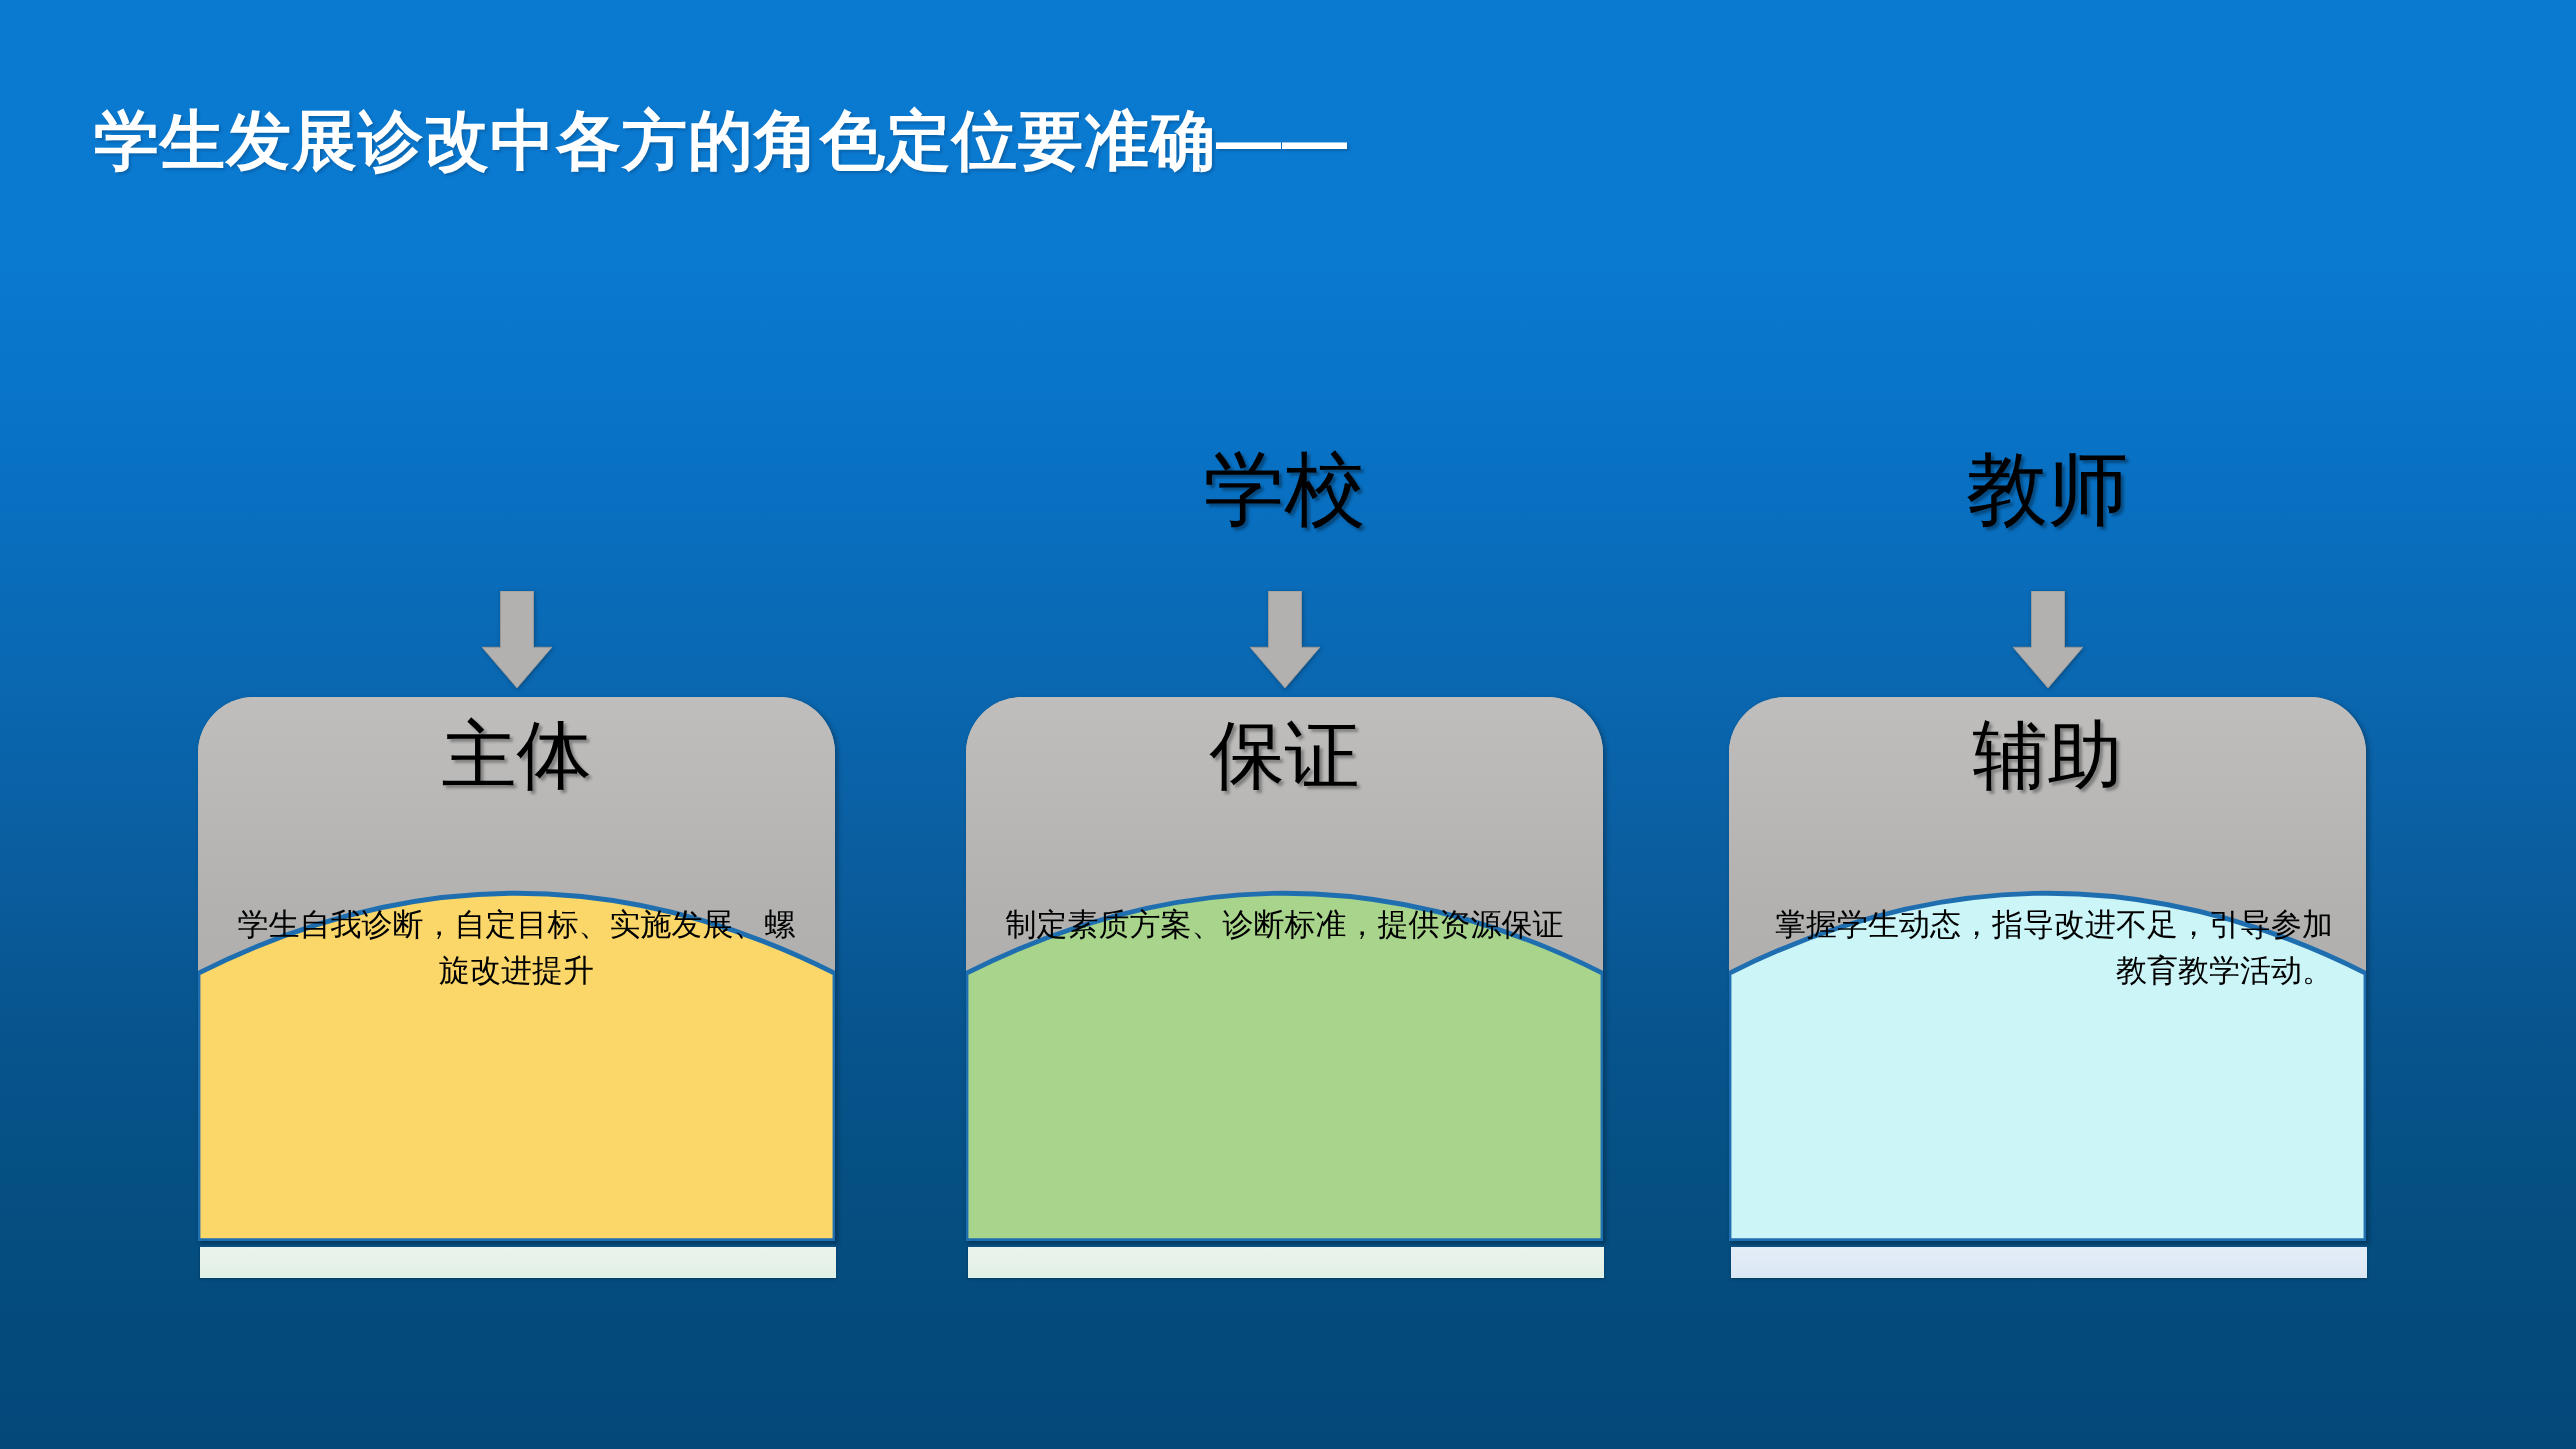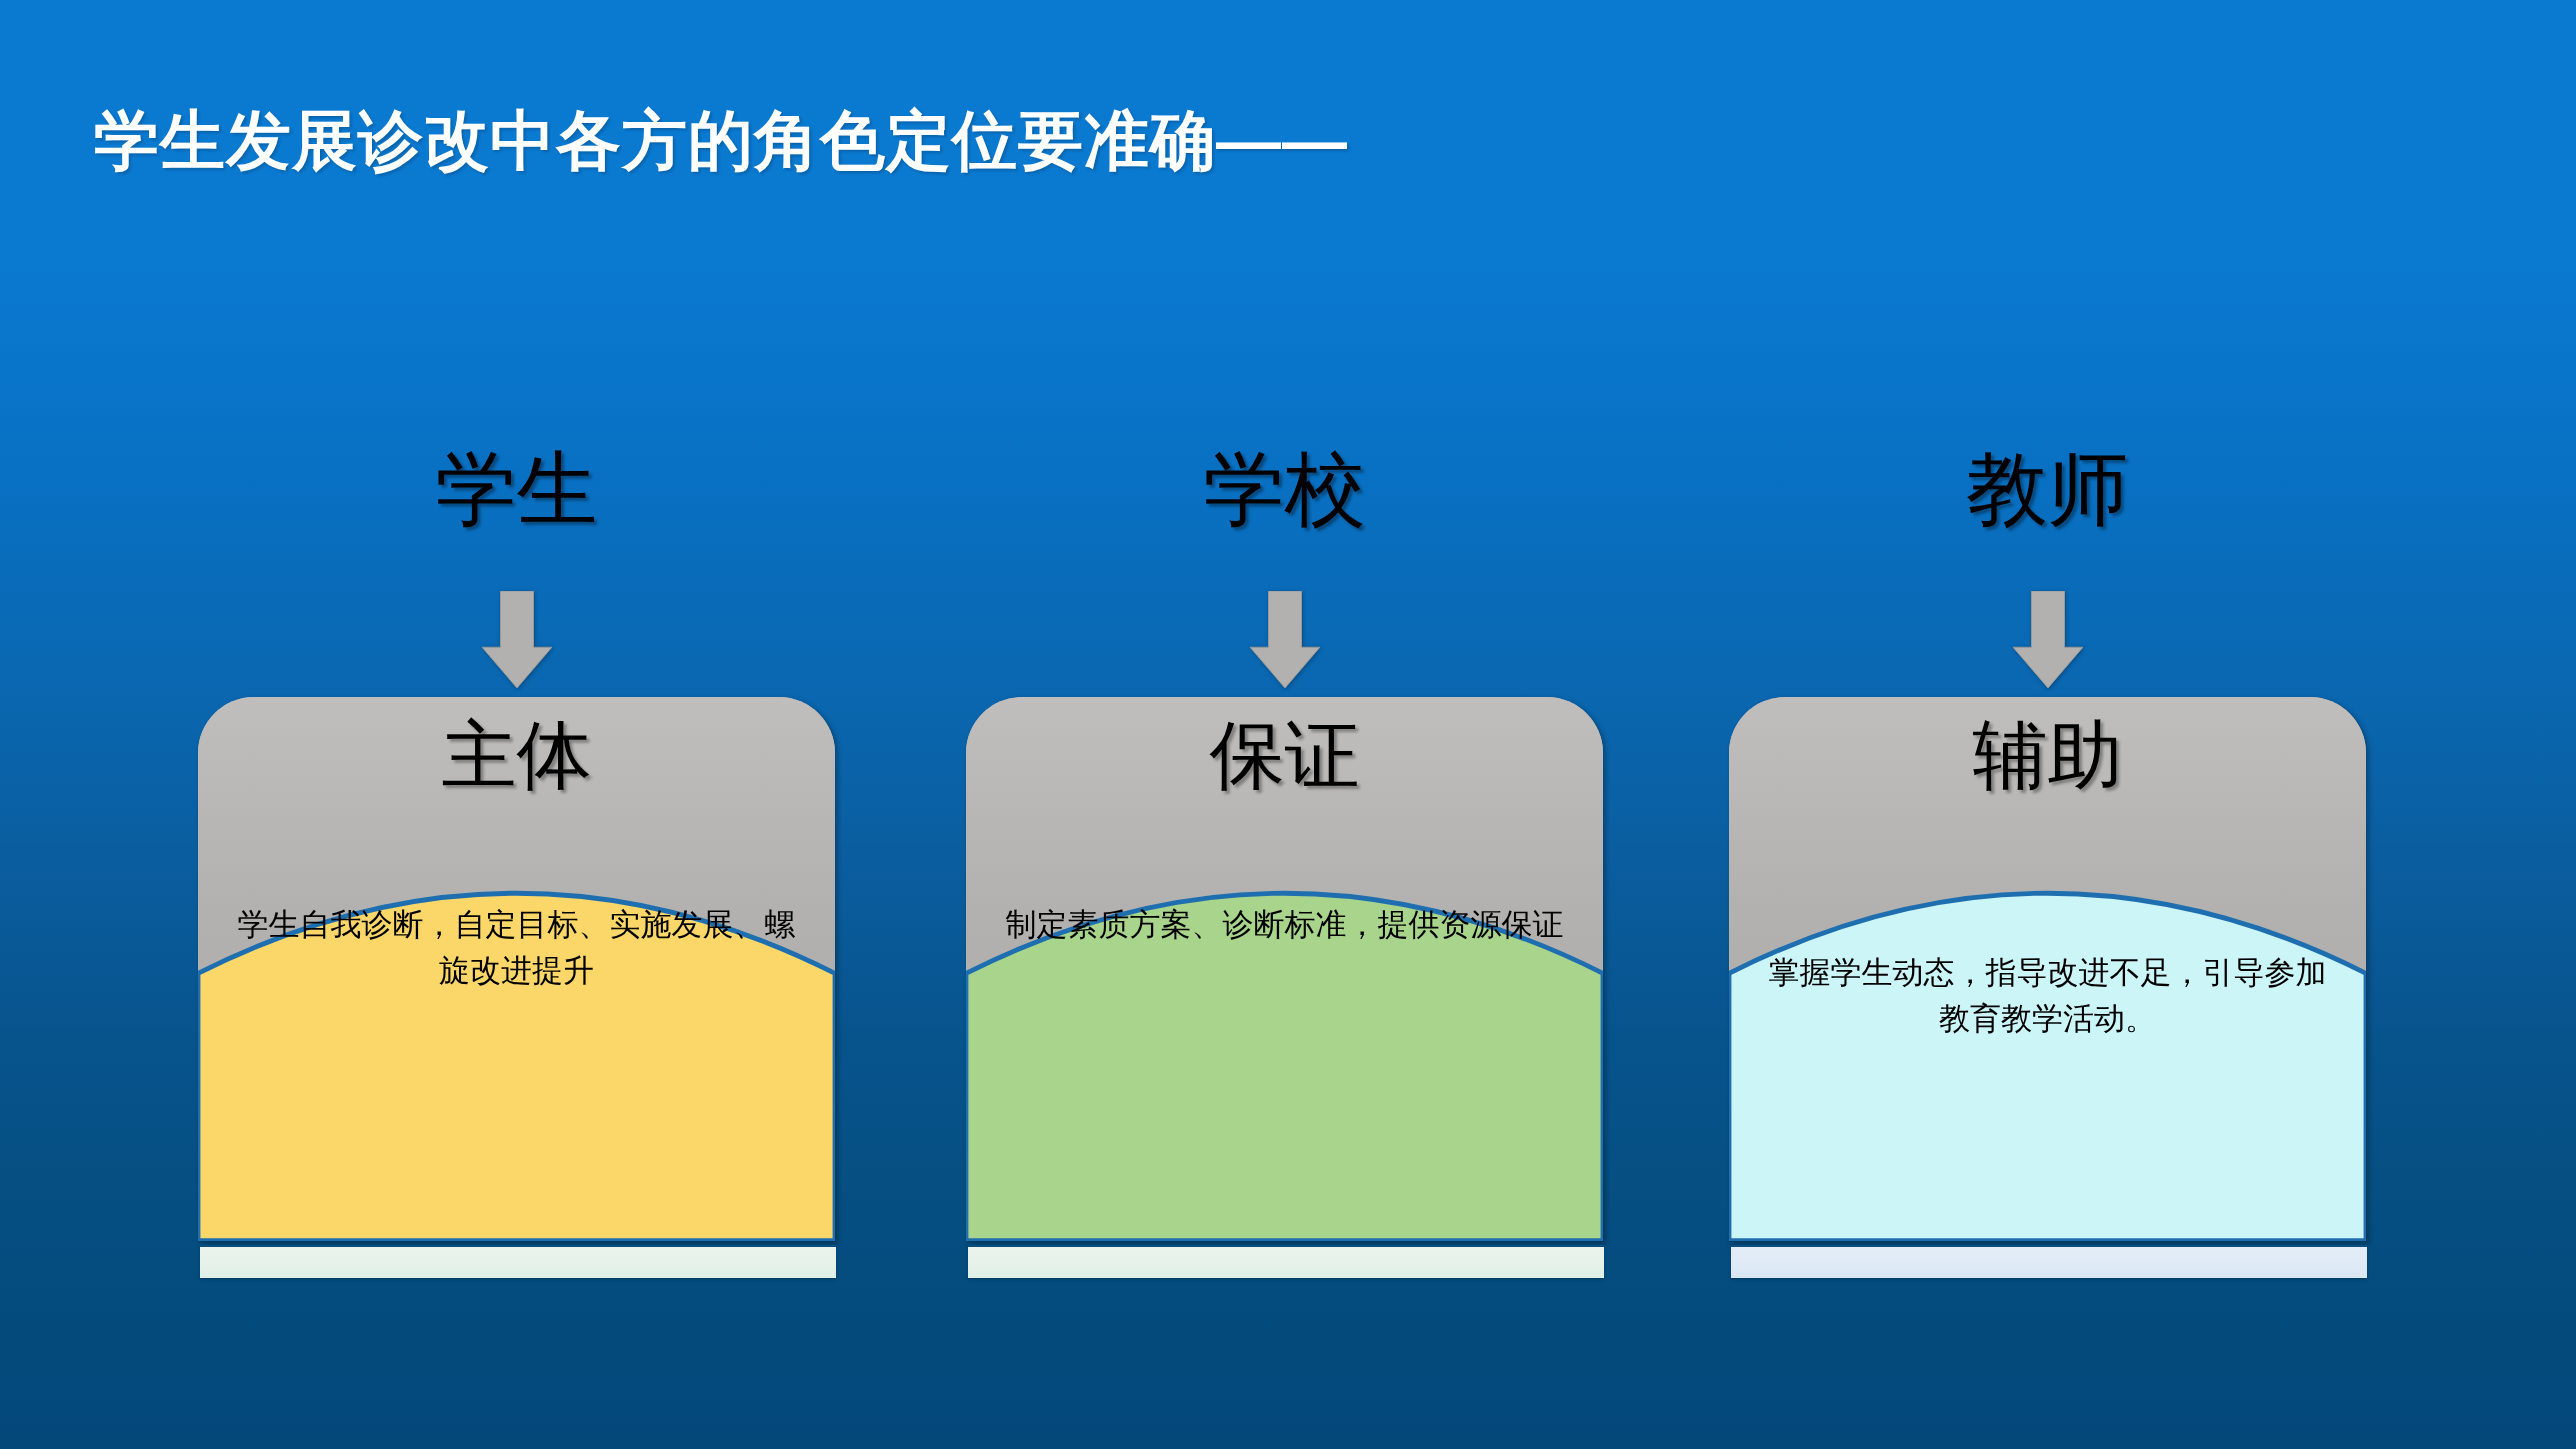--- a/index.html
+++ b/index.html
@@ -133,21 +133,21 @@
     left: 33px;
     right: 33px;
     top: 205px;
     z-index: 3;
     color: #000000;
     font-size: 31px;
     line-height: 1.48;
     font-family: "Liberation Serif", "DejaVu Serif", serif;
     text-align: center;
   }
-  .card-body.align-left { text-align: center; margin-top: 48px; }
+  .card-body.align-left { text-align: right; }
 
   
   .card-strip {
     position: absolute;
     top: 1245px;
     left: 1.9px;
     width: 636px;
     height: 31px;
     background: linear-gradient(180deg, #eaf3ec 0%, #e6f2ea 55%, #dff0e6 100%);
     border-top: 2.9px solid #0a4f80;
@@ -161,21 +161,20 @@
 <body>
 
 <div class="slide">
 
   <div class="slide-title">学生发展诊改中各方的角色定位要准确——</div>
 
   <div class="columns">
 
     <div class="column col-0">
 
-      <div class="source-label">学生</div>
 
       <div class="down-arrow">
         <svg width="70" height="97" viewBox="0 0 72 100" aria-hidden="true">
           <polygon points="19,0 53,0 53,58 72,58 36,100 0,58 19,58" fill="#b2b1b0" stroke="#9a9998" stroke-width="1"></polygon>
         </svg>
       </div>
 
       <div class="card">
         <div class="card-gray"></div>
         <div class="card-dome">

